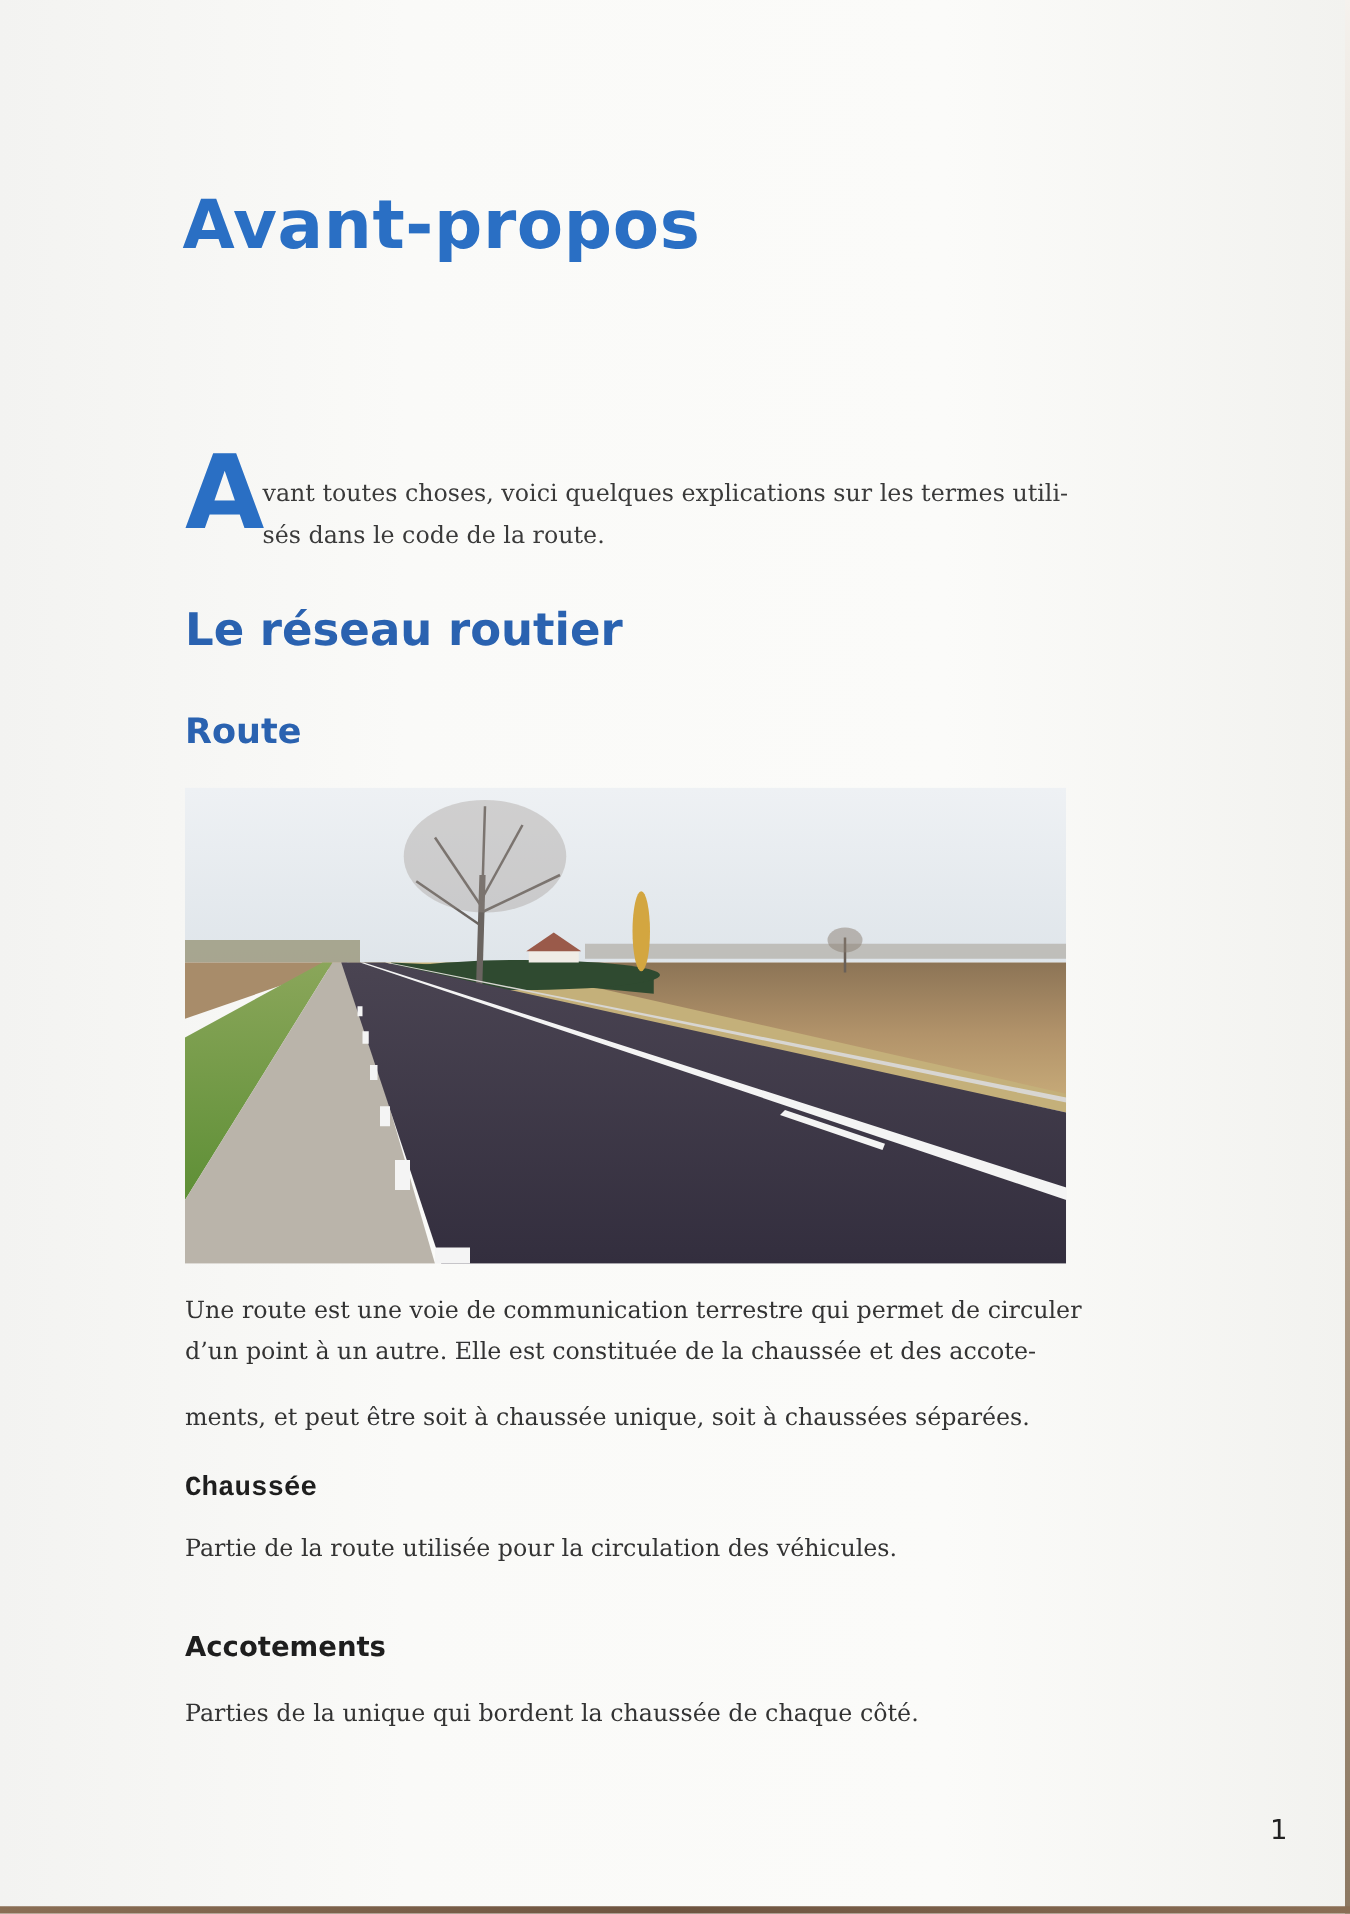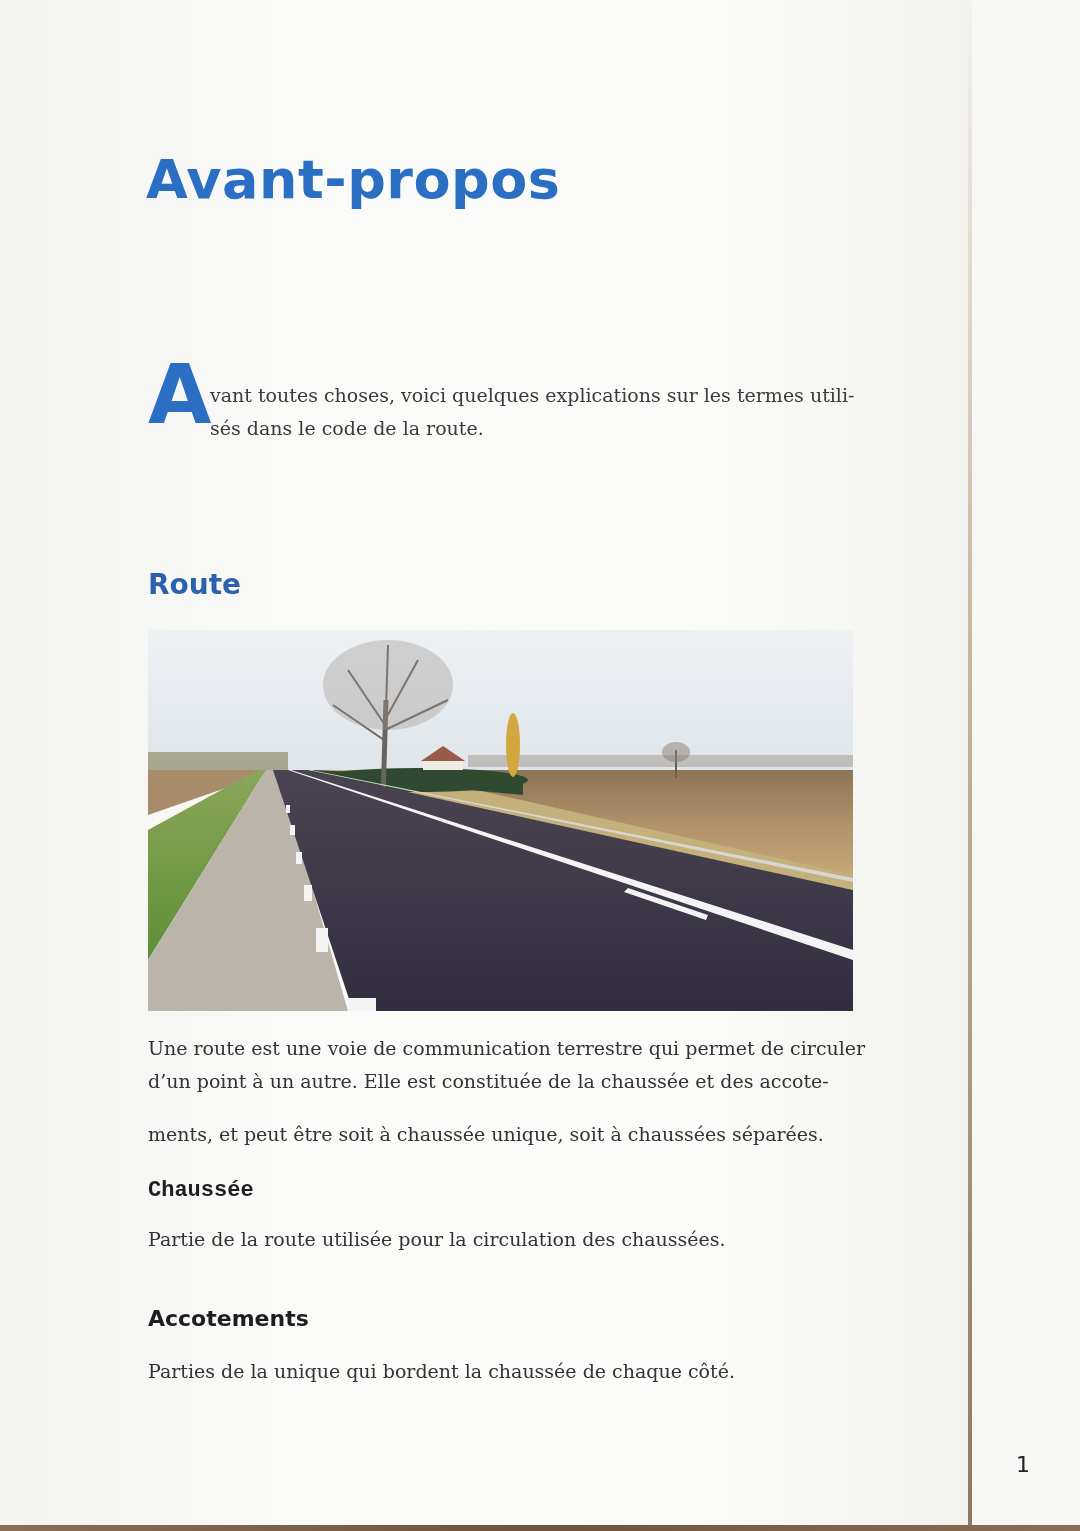--- a/index.html
+++ b/index.html
@@ -3,21 +3,21 @@
   <meta charset="utf-8">
   <style>
     html, body { margin: 0; padding: 0; }
     body {
       width: 1080px; height: 1531px; overflow: hidden; position: relative;
       background: #f7f7f5;
       font-family: "DejaVu Serif", serif;
       color: #2b2b2b;
     }
     .page {
-      position: absolute; left: 0; top: 0; width: 972px; height: 1531px;
+      position: absolute; left: 0; top: 0; width: 1080px; height: 1531px;
       background: linear-gradient(90deg, #f3f3f1 0%, #fafaf8 30%, #fbfbf9 70%, #f2f2ef 100%);
     }
     .edge-right {
       position: absolute; right: 0; top: 0; width: 4px; height: 1531px;
       background: linear-gradient(180deg, #f5f2ee 0%, #c9b8a2 40%, #8c7862 100%);
     }
     .edge-bottom {
       position: absolute; left: 0; bottom: 0; width: 1080px; height: 6px;
       background: linear-gradient(90deg, #8a6e55, #6e5440, #8a6e55);
     }
@@ -72,20 +72,21 @@
 <div class="page">
 
   <h1 class="title" style="margin:0;">Avant-propos</h1>
 
   <div class="intro">
     <span class="dropcap">A</span>
     <span class="intro-line" style="top:30px;">vant toutes choses, voici quelques explications sur les termes utili-</span>
     <span class="intro-line" style="top:63px;">sés dans le code de la route.</span>
   </div>
 
+  <h2 class="h2" style="margin:0;">Le réseau routier</h2>
 
   <h3 class="h3" style="margin:0;">Route</h3>
 
   <div class="photo">
     <svg width="705" height="381" viewBox="0 0 705 381" xmlns="http://www.w3.org/2000/svg">
       <defs>
         <linearGradient id="sky" x1="0" y1="0" x2="0" y2="1">
           <stop offset="0" stop-color="#eef1f4"></stop>
           <stop offset="1" stop-color="#dfe5ea"></stop>
         </linearGradient>
@@ -154,21 +155,21 @@
 
       <polygon points="480,258 560,285 558,290 476,262" fill="#f4f4f4"></polygon>
     </svg>
   </div>
 
   <span class="body-text" style="top:1037px;">Une route est une voie de communication terrestre qui permet de circuler</span>
   <span class="body-text" style="top:1070px;">d’un point à un autre. Elle est constituée de la chaussée et des accote-</span>
   <span class="body-text" style="top:1103px;margin-top:20px;">ments, et peut être soit à chaussée unique, soit à chaussées séparées.</span>
 
   <span class="h4" style="top:1178px;font-family:Liberation Mono, monospace;">Chaussée</span>
-  <span class="body-text" style="top:1228px;">Partie de la route utilisée pour la circulation des chaussées.</span>
+  <span class="body-text" style="top:1228px;">Partie de la route utilisée pour la circulation des véhicules.</span>
 
   <span class="h4" style="top:1306px;">Accotements</span>
   <span class="body-text" style="top:1360px;">Parties de la unique qui bordent la chaussée de chaque côté.</span>
 
   <span class="page-number">1</span>
 
   <div class="edge-right"></div>
   <div class="edge-bottom"></div>
 </div>
 

